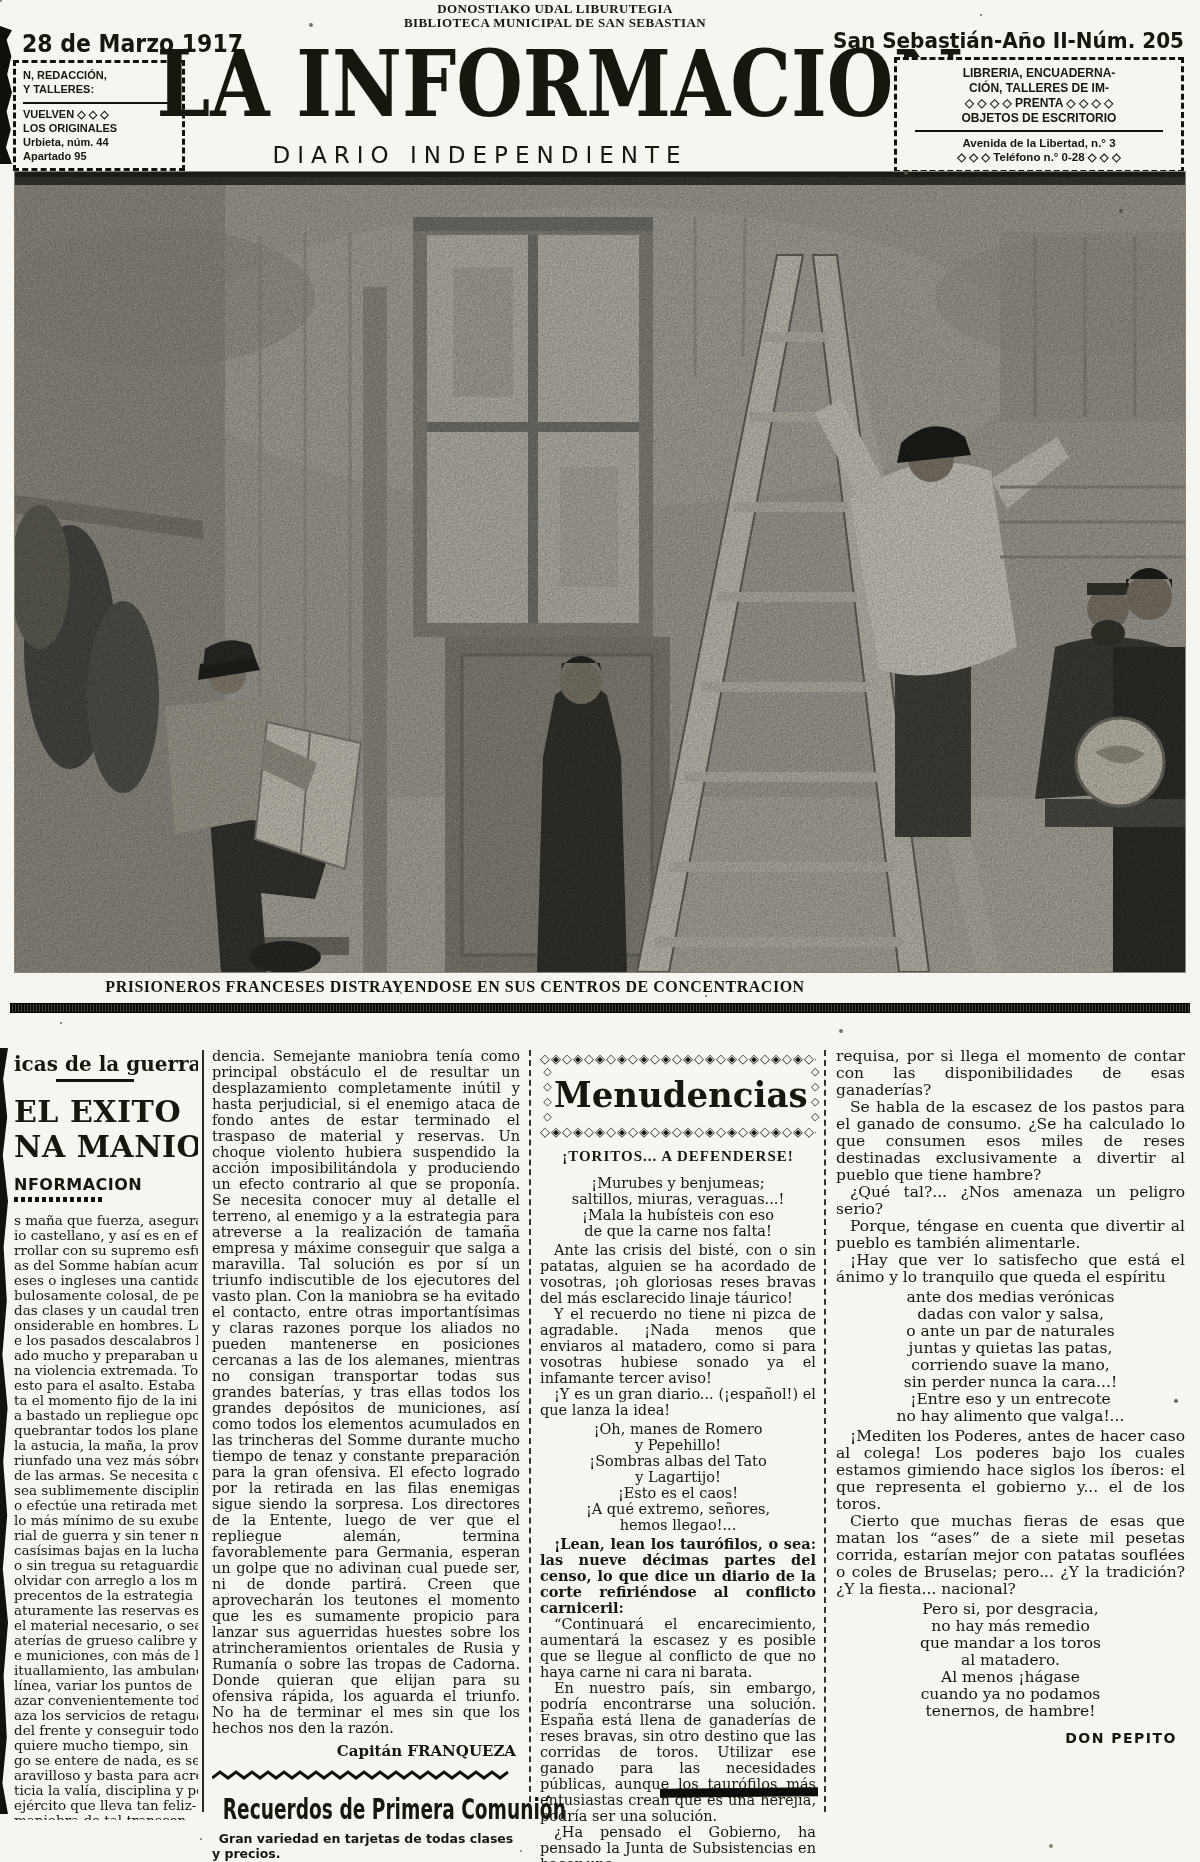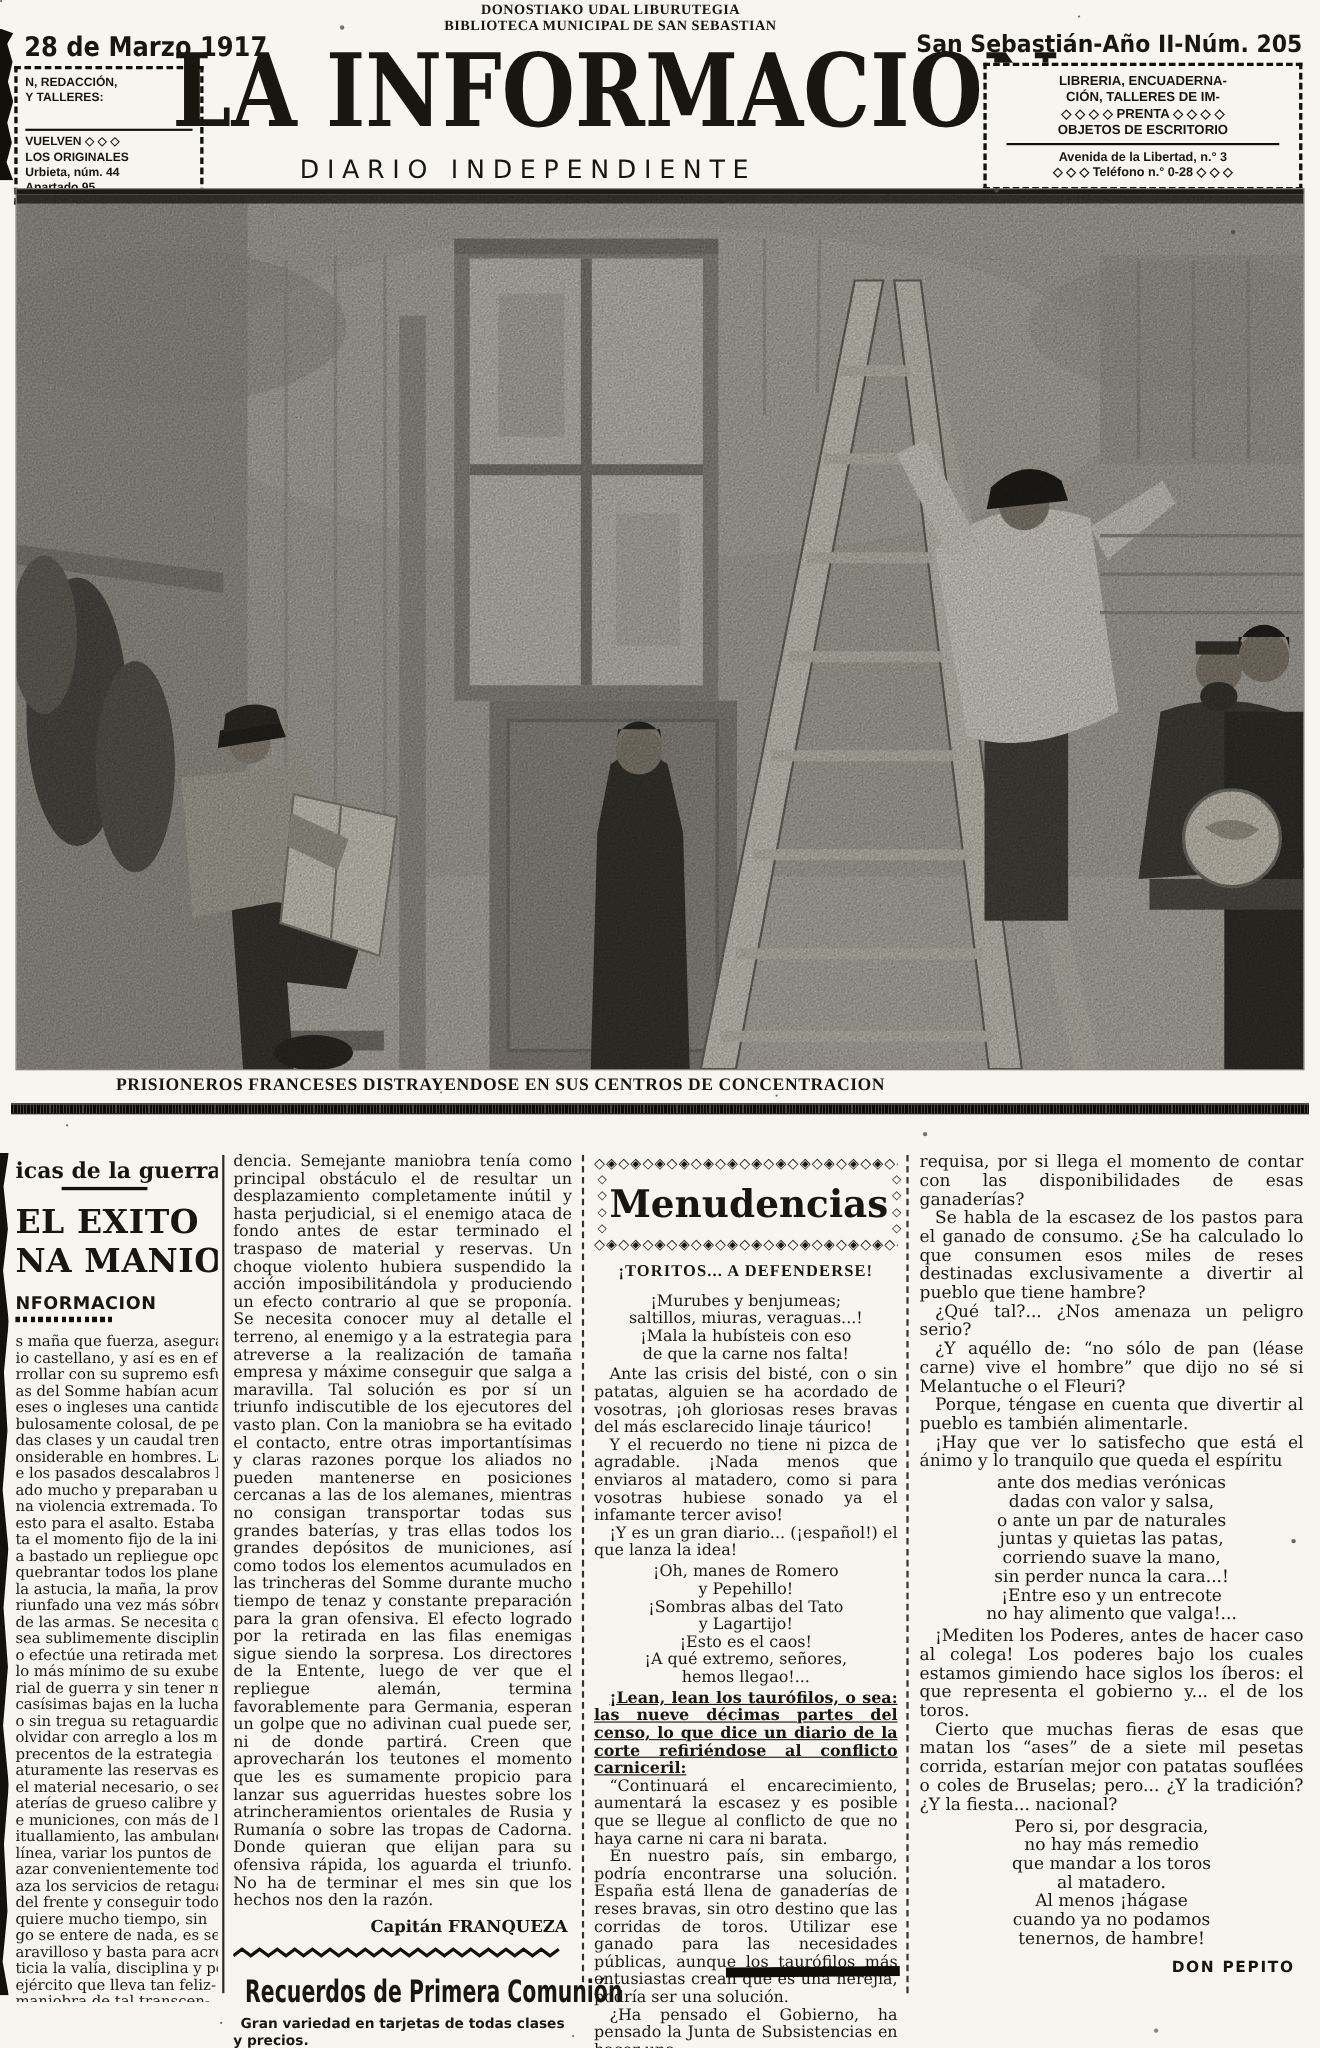--- a/index.html
+++ b/index.html
@@ -7,21 +7,21 @@
         font-family:"DejaVu Serif",serif;overflow:hidden;margin:0 auto;}
   
   .stamp{position:absolute;top:2px;left:0;width:1110px;text-align:center;
          font:bold 13px/14px "Liberation Serif",serif;letter-spacing:.4px;}
   .date{position:absolute;left:22px;top:30px;font:bold 22px "DejaVu Sans",sans-serif;
         transform:scaleY(1.12);transform-origin:left top;white-space:nowrap;}
   .edge-strip-top{position:absolute;left:0;top:26px;width:12px;height:138px;background:#100f0b;
         clip-path:polygon(0 0,100% 3%,55% 10%,95% 22%,60% 35%,100% 48%,55% 62%,90% 75%,50% 88%,100% 100%,0 100%);}
   .left-box{position:absolute;left:13px;top:60px;width:152px;border:3px dashed #12110d;
         padding:5px 7px;font:bold 11px/14px "Liberation Sans",sans-serif;background:#f7f5ef;}
-  .left-box .bx-line:nth-child(2){border-bottom:2px solid #12110d;padding-bottom:21px;margin-bottom:3px;}
+  .left-box .bx-line:nth-child(2){border-bottom:2px solid #12110d;padding-bottom:6px;margin-bottom:3px;}
   .masthead{position:absolute;left:150px;top:38px;width:660px;text-align:center;}
   .masthead-title{font:bold 78px/1 "DejaVu Serif",serif;transform:scale(.98,1.18);
         transform-origin:center top;white-space:nowrap;letter-spacing:0;}
   .masthead-sub{margin-top:26px;font:400 23px "DejaVu Sans",sans-serif;letter-spacing:7px;white-space:nowrap;text-align:center;}
   .issue{position:absolute;right:16px;top:27px;font:bold 20px "DejaVu Sans",sans-serif;
         transform:scaleY(1.08);transform-origin:right top;white-space:nowrap;}
   .right-box{position:absolute;right:16px;top:57px;width:268px;border:3px dashed #12110d;
         padding:6px 8px;font:bold 12px/15px "Liberation Sans",sans-serif;text-align:center;background:#f7f5ef;}
   .rb-rule{height:0;border-top:2px solid #12110d;margin:4px 10px 4px 10px;}
   .rb-small{font:bold 11.5px/14px "Liberation Sans",sans-serif;}
@@ -50,21 +50,21 @@
   .kicker{font:bold 20px/24px "DejaVu Serif",serif;text-align:right;margin:4px 0 0;white-space:nowrap;}
   .kicker-rule{width:78px;height:3px;background:#12110d;margin:3px 0 12px 42px;}
   .headline{font:bold 30px/35px "DejaVu Serif",serif;text-align:left;white-space:nowrap;letter-spacing:.5px;}
   .subhead{font:bold 16px/18px "DejaVu Sans",sans-serif;margin-top:12px;text-align:left;letter-spacing:.5px;}
   .squiggle{width:88px;height:5px;margin:3px 0 11px;
         background:repeating-linear-gradient(90deg,#12110d 0 4px,transparent 4px 7px);}
   .c1-line{white-space:nowrap;font-size:13.5px;line-height:15px;text-align:left;}
   
   .para{margin:0;text-indent:14px;}
   .para.noindent{text-indent:0;}
-  .para.lead{font-weight:bold;text-decoration:underline;}
+  .para.lead{font-weight:bold;}
   .verse{text-align:center;margin:3px 0;}
   .verse div{line-height:inherit;}
   .sig{text-align:right;font:bold 15px "DejaVu Serif",serif;margin-top:6px;padding-right:4px;}
   .sig-sans{font:bold 14px "DejaVu Sans",sans-serif;letter-spacing:1.5px;text-align:right;margin-top:10px;padding-right:8px;}
   
   .wave{margin:10px 0 2px;}
   .ad-title{font:bold 20px "DejaVu Sans",sans-serif;transform:scale(.93,1.4);transform-origin:center;
         text-align:center;white-space:nowrap;margin-top:12px;}
   .ad-sub{font:bold 12.5px/15px "DejaVu Sans",sans-serif;text-align:center;margin-top:10px;text-indent:0;}
   .ad-sub2{font:bold 12.5px/15px "DejaVu Sans",sans-serif;text-align:left;text-indent:0;}
@@ -333,21 +333,20 @@
         <div class="para">En nuestro país, sin embargo, podría encontrarse una solución. España está llena de ganaderías de reses bravas, sin otro destino que las corridas de toros. Utilizar ese ganado para las necesidades públicas, aunque los taurófilos más entusiastas crean que es una herejía, podría ser una solución.</div>
         <div class="para">¿Ha pensado el Gobierno, ha pensado la Junta de Subsistencias en hacer una</div>
       </div>
   </div>
 
   <div id="col4" class="col">
     <div>
         <div class="para noindent">requisa, por si llega el momento de contar con las disponibilidades de esas ganaderías?</div>
         <div class="para">Se habla de la escasez de los pastos para el ganado de consumo. ¿Se ha calculado lo que consumen esos miles de reses destinadas exclusivamente a divertir al pueblo que tiene hambre?</div>
         <div class="para">¿Qué tal?... ¿Nos amenaza un peligro serio?</div>
-        <div class="para">¿Y aquéllo de: “no sólo de pan (léase carne) vive el hombre” que dijo no sé si Melantuche o el Fleuri?</div>
         <div class="para">Porque, téngase en cuenta que divertir al pueblo es también alimentarle.</div>
         <div class="para">¡Hay que ver lo satisfecho que está el ánimo y lo tranquilo que queda el espíritu</div>
       </div>
     <div class="verse">
         <div>ante dos medias verónicas</div>
         <div>dadas con valor y salsa,</div>
         <div>o ante un par de naturales</div>
         <div>juntas y quietas las patas,</div>
         <div>corriendo suave la mano,</div>
         <div>sin perder nunca la cara...!</div>

